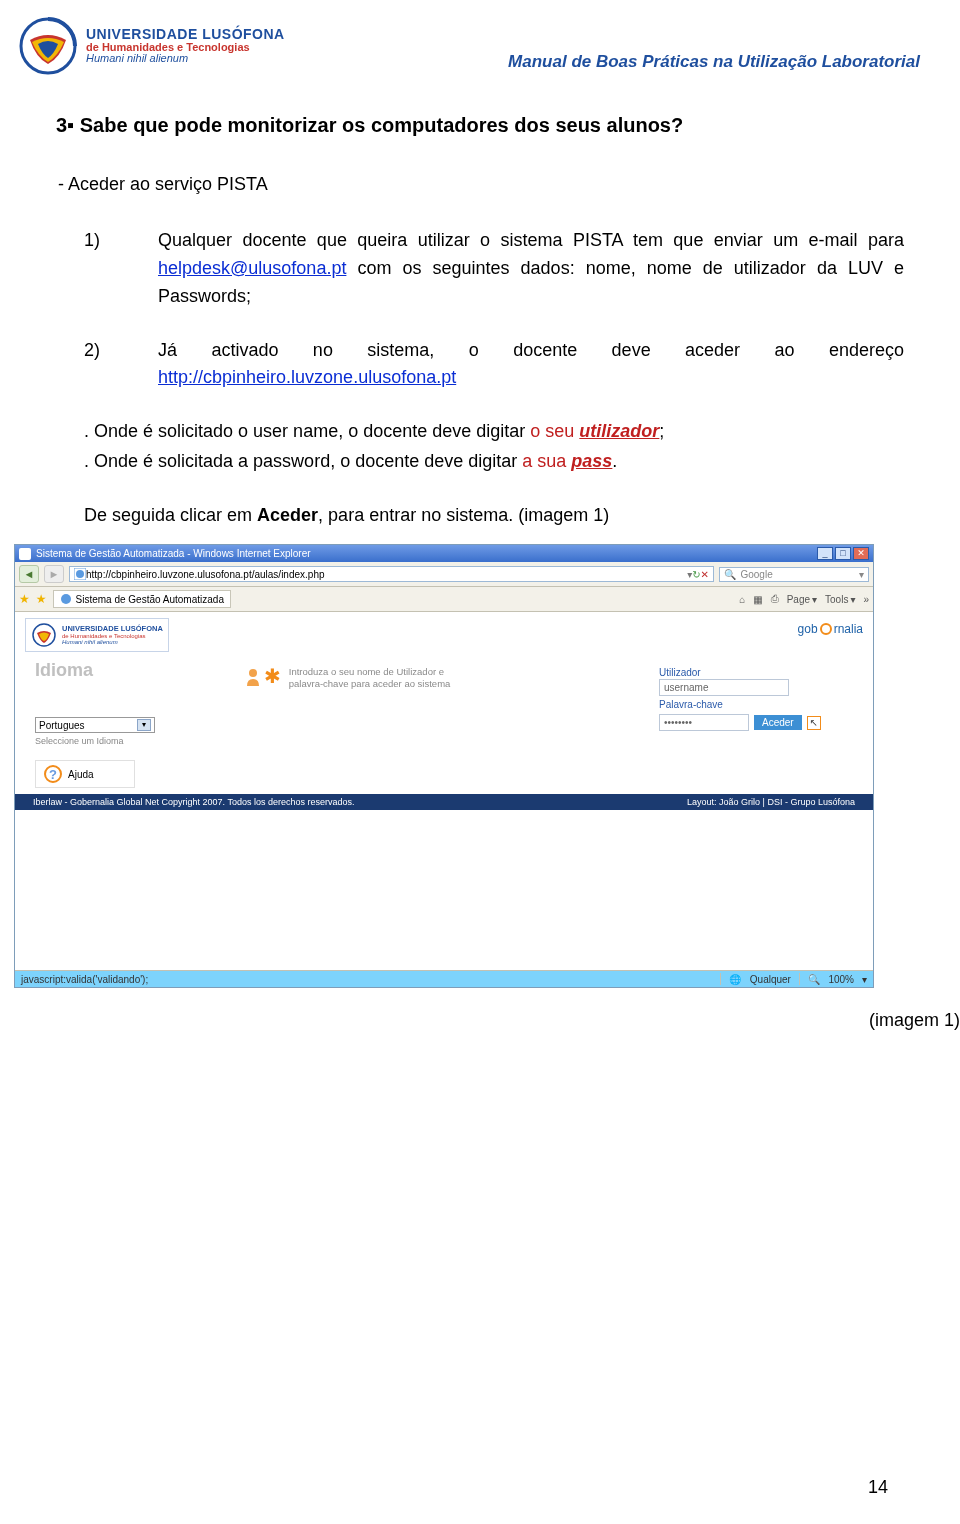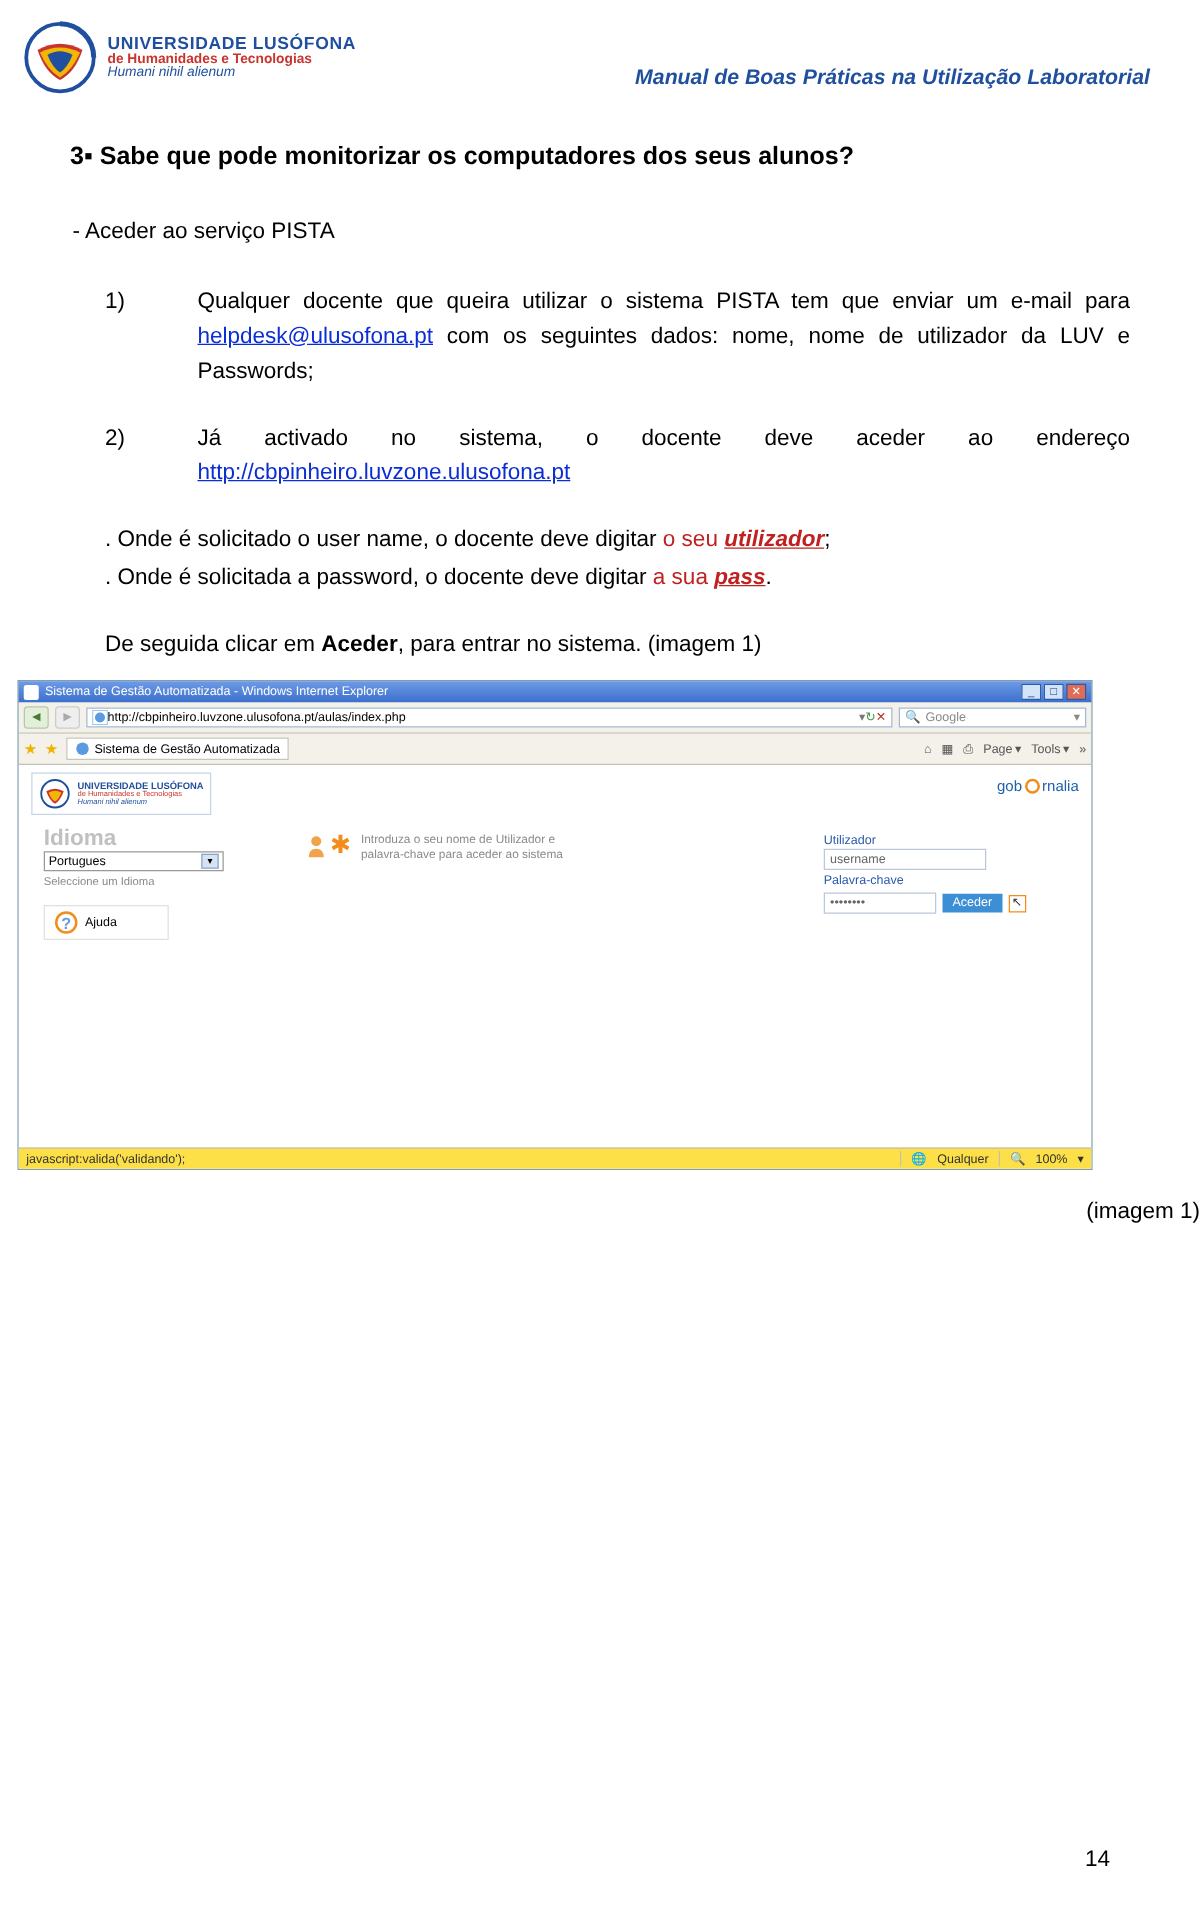--- a/index.html
+++ b/index.html
@@ -91,21 +91,21 @@
   .mini-logo-text { font-size:7px; line-height:1; }
   .mini-logo-text .ml1 { color:#1f4f9e; font-weight:bold; font-size:7.5px; }
   .mini-logo-text .ml2 { color:#c8352e; font-size:6px; }
   .mini-logo-text .ml3 { color:#1f4f9e; font-style:italic; font-size:6px; }
   .gobernalia { margin-left:auto; margin-top:4px; display:flex; align-items:center; gap:2px; font-size:12px; color:#1f62a8; }
   .gobernalia .orb { width:12px; height:12px; border:2px solid #f28c1a; border-radius:50%; display:inline-block; }
 
   .page-mid { display:flex; padding:4px 14px 6px 20px; gap:40px; }
   .col-left { width:170px; }
   .idioma-label { color:#c0c0c0; font-size:18px; font-weight:bold; font-family:Arial; margin-bottom:0; }
-  .sel { width:144px; background:#fff; border:1px solid #999; font-size:10px; padding:1px 3px; display:flex; justify-content:space-between; align-items:center; }
+  .sel { width:120px; background:#fff; border:1px solid #999; font-size:10px; padding:1px 3px; display:flex; justify-content:space-between; align-items:center;margin-top:36px; }
   .sel .arrow { background:#d6e3f2; border:1px solid #8ba5c8; width:14px; height:12px; text-align:center; line-height:10px; font-size:8px; }
   .helper { color:#888; font-size:9px; margin-top:3px; }
   .ajuda-box { margin-top:14px; display:flex; align-items:center; gap:6px; border:1px solid #e0e0e0; padding:4px 8px; width:100px; }
   .ajuda-box .q { width:18px; height:18px; border:2px solid #f28c1a; border-radius:50%; color:#6a9be0; font-weight:bold; text-align:center; line-height:16px; font-size:13px; }
 
   .col-mid { width:220px; display:flex; gap:8px; align-items:flex-start; margin-top:6px; }
   .icon-pair { display:flex; gap:3px; margin-top:2px; }
   .icon-user { width:16px; height:18px; }
   .icon-star { color:#f28c1a; font-size:20px; line-height:16px; }
   .intro-text { color:#8a8a8a; font-size:9.5px; line-height:1.3; }
@@ -113,21 +113,21 @@
   .col-right { width:200px; margin-left:auto; margin-top:4px; }
   .field-label { color:#2a5aaa; font-size:10px; margin-bottom:1px; margin-top:3px; }
   .field-input { width:130px; background:#fff; border:1px solid #bcc8d8; padding:2px 4px; font-size:10px; color:#666; }
   .aceder-row { display:flex; align-items:center; gap:5px; margin-top:4px; }
   .aceder-btn { background:#3c8fd4; color:#fff; font-size:10px; padding:2px 8px; border:none; }
   .cursor-box { width:14px; height:14px; border:1px solid #f28c1a; font-size:10px; text-align:center; line-height:12px; color:#333; }
 
   .footer-bar { background:#1b3a70; color:#fff; font-size:9px; padding:3px 18px; display:flex; }
   .footer-bar .right { margin-left:auto; }
 
-  .status-bar { background:#fde047; border-top:1px solid #c4c1b2; padding:2px 6px; display:flex; align-items:center; gap:26px; font-size:10px; color:#333; margin-top:160px; }
+  .status-bar { background:#7dd3fc; border-top:1px solid #c4c1b2; padding:2px 6px; display:flex; align-items:center; gap:26px; font-size:10px; color:#333; margin-top:160px; }
   .status-bar .sep { width:1px; height:12px; background:#c4c1b2; }
   .status-bar .right { margin-left:auto; display:flex; align-items:center; gap:8px; }
   .status-bar .globe { color:#2a6ac0; }
 
   .caption { margin: 22px 0 0 56px; font-size: 18px; text-align: right; }
   .page-num { position:absolute; bottom:26px; right:72px; font-size:18px;margin-top:24px; }
 </style>
 </head>
 <body>
 
@@ -284,20 +284,24 @@
         <div class="field-input">username</div>
         <div class="field-label">Palavra-chave</div>
         <div class="aceder-row">
           <div class="field-input" style="width:90px;">••••••••</div>
           <button class="aceder-btn">Aceder</button>
           <div class="cursor-box">↖</div>
         </div>
       </div>
     </div>
 
+    <div class="footer-bar">
+      <span>Iberlaw - Gobernalia Global Net Copyright 2007. Todos los derechos reservados.</span>
+      <span class="right">Layout: João Grilo | DSI - Grupo Lusófona</span>
+    </div>
 
     <div class="status-bar">
       <span>javascript:valida('validando');</span>
       <div class="right">
         <span class="sep"></span>
         <span class="globe">🌐</span>
         <span>Qualquer</span>
         <span class="sep"></span>
         <span>🔍</span>
         <span>100%</span>

